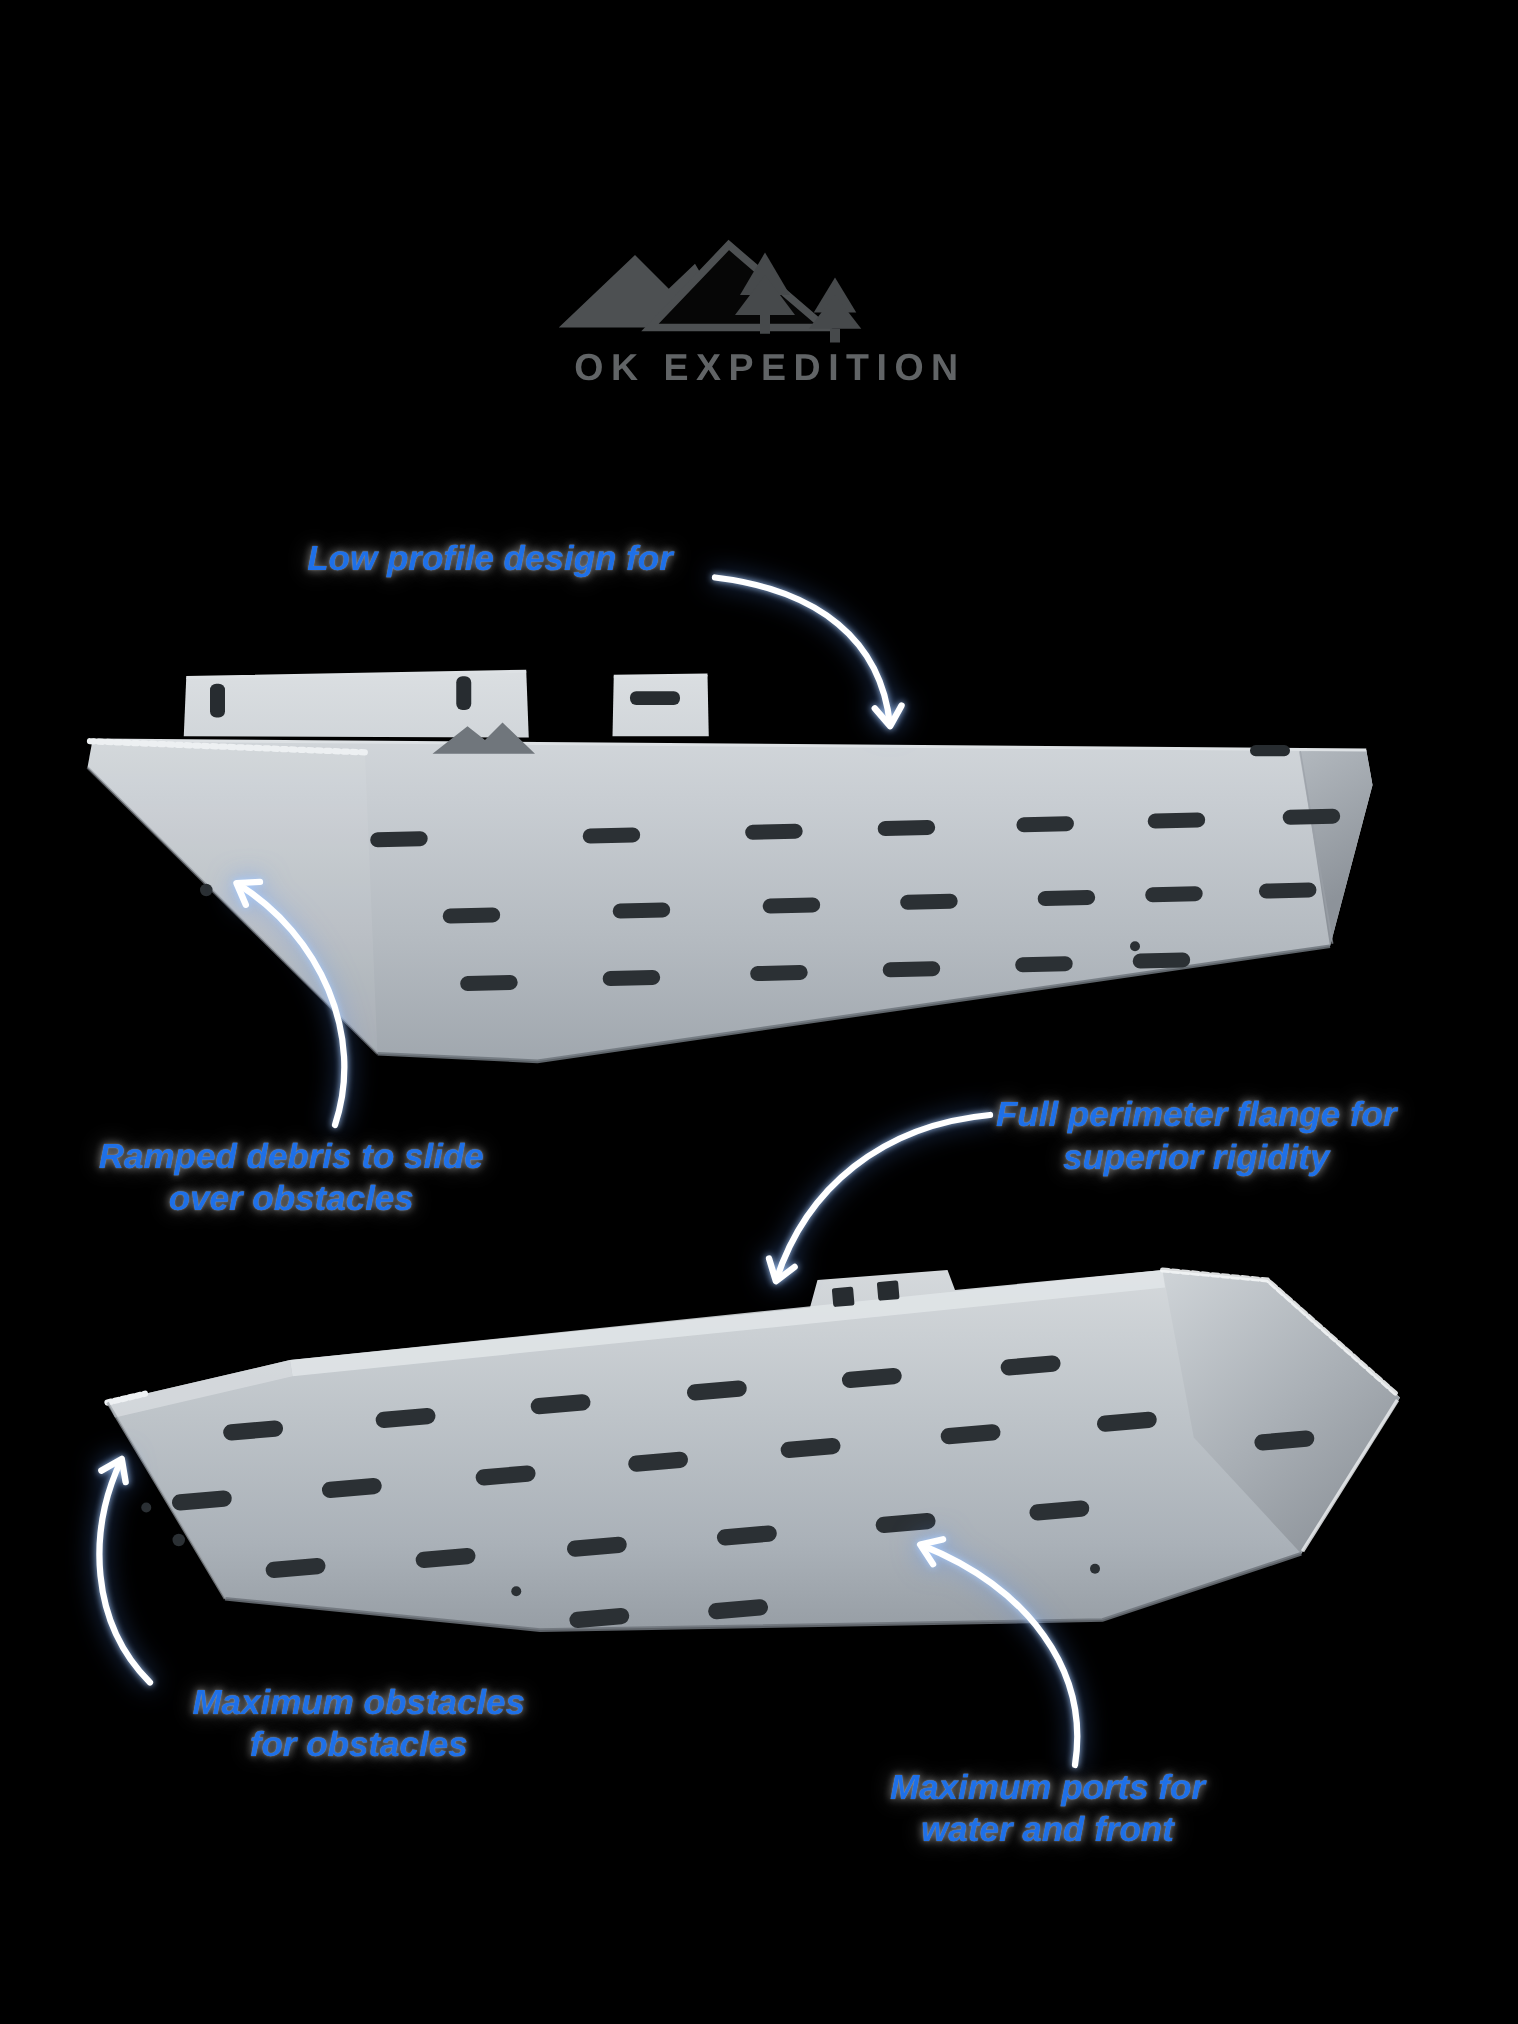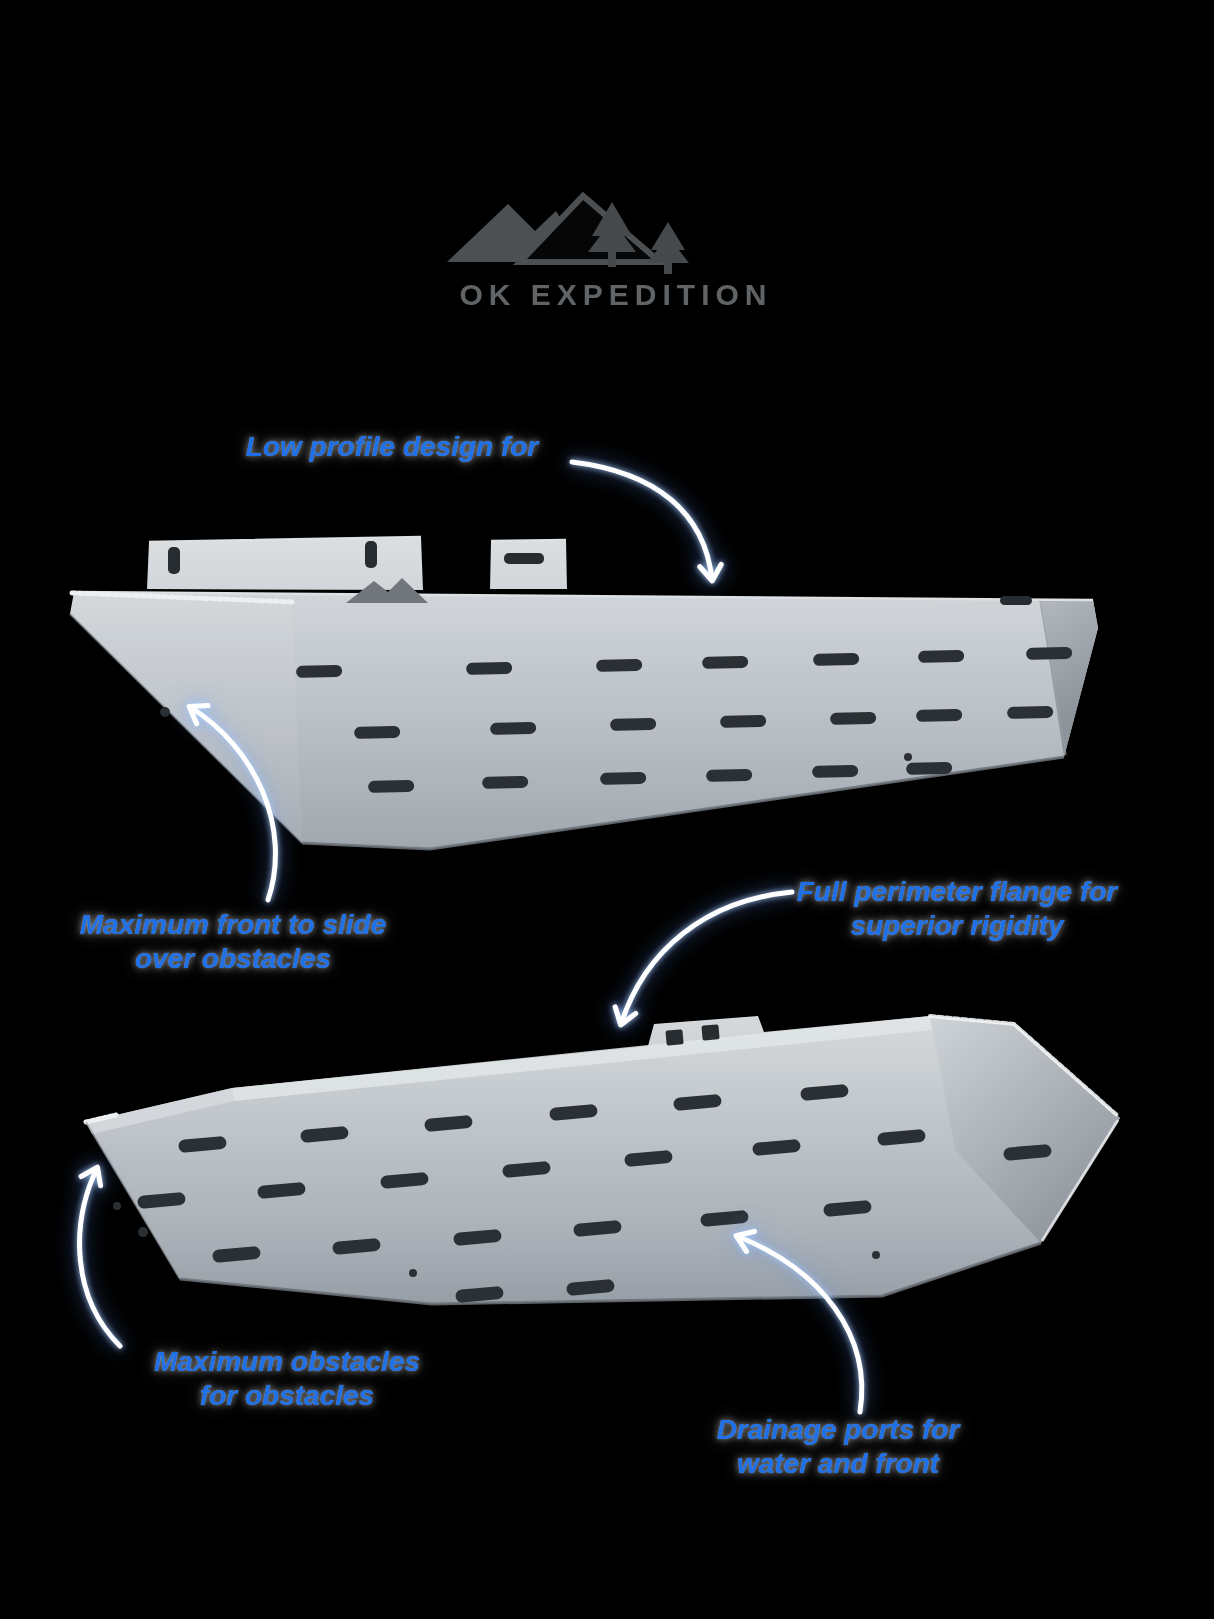--- a/index.html
+++ b/index.html
@@ -161,29 +161,29 @@
       <path class="arrow" d="M 860 1412 C 872 1336, 822 1270, 737 1236" marker-end="url(#ah)"></path>
     </g>
   </svg>
 
   <div class="logo-text">OK EXPEDITION</div>
 
   <div class="callout" id="callout-low-profile">
     <span>Low profile design for</span>
   </div>
   <div class="callout" id="callout-ramped-front">
-    <span>Maximum front to slide</span>
+    <span>Ramped debris to slide</span>
     <span>over obstacles</span>
   </div>
   <div class="callout" id="callout-perimeter-flange">
     <span>Full perimeter flange for</span>
     <span>superior rigidity</span>
   </div>
   <div class="callout" id="callout-max-clearance">
     <span>Maximum obstacles</span>
     <span>for obstacles</span>
   </div>
   <div class="callout" id="callout-drainage">
-    <span>Drainage ports for</span>
+    <span>Maximum ports for</span>
     <span>water and front</span>
   </div>
 
 </div>
 
 </body></html>

